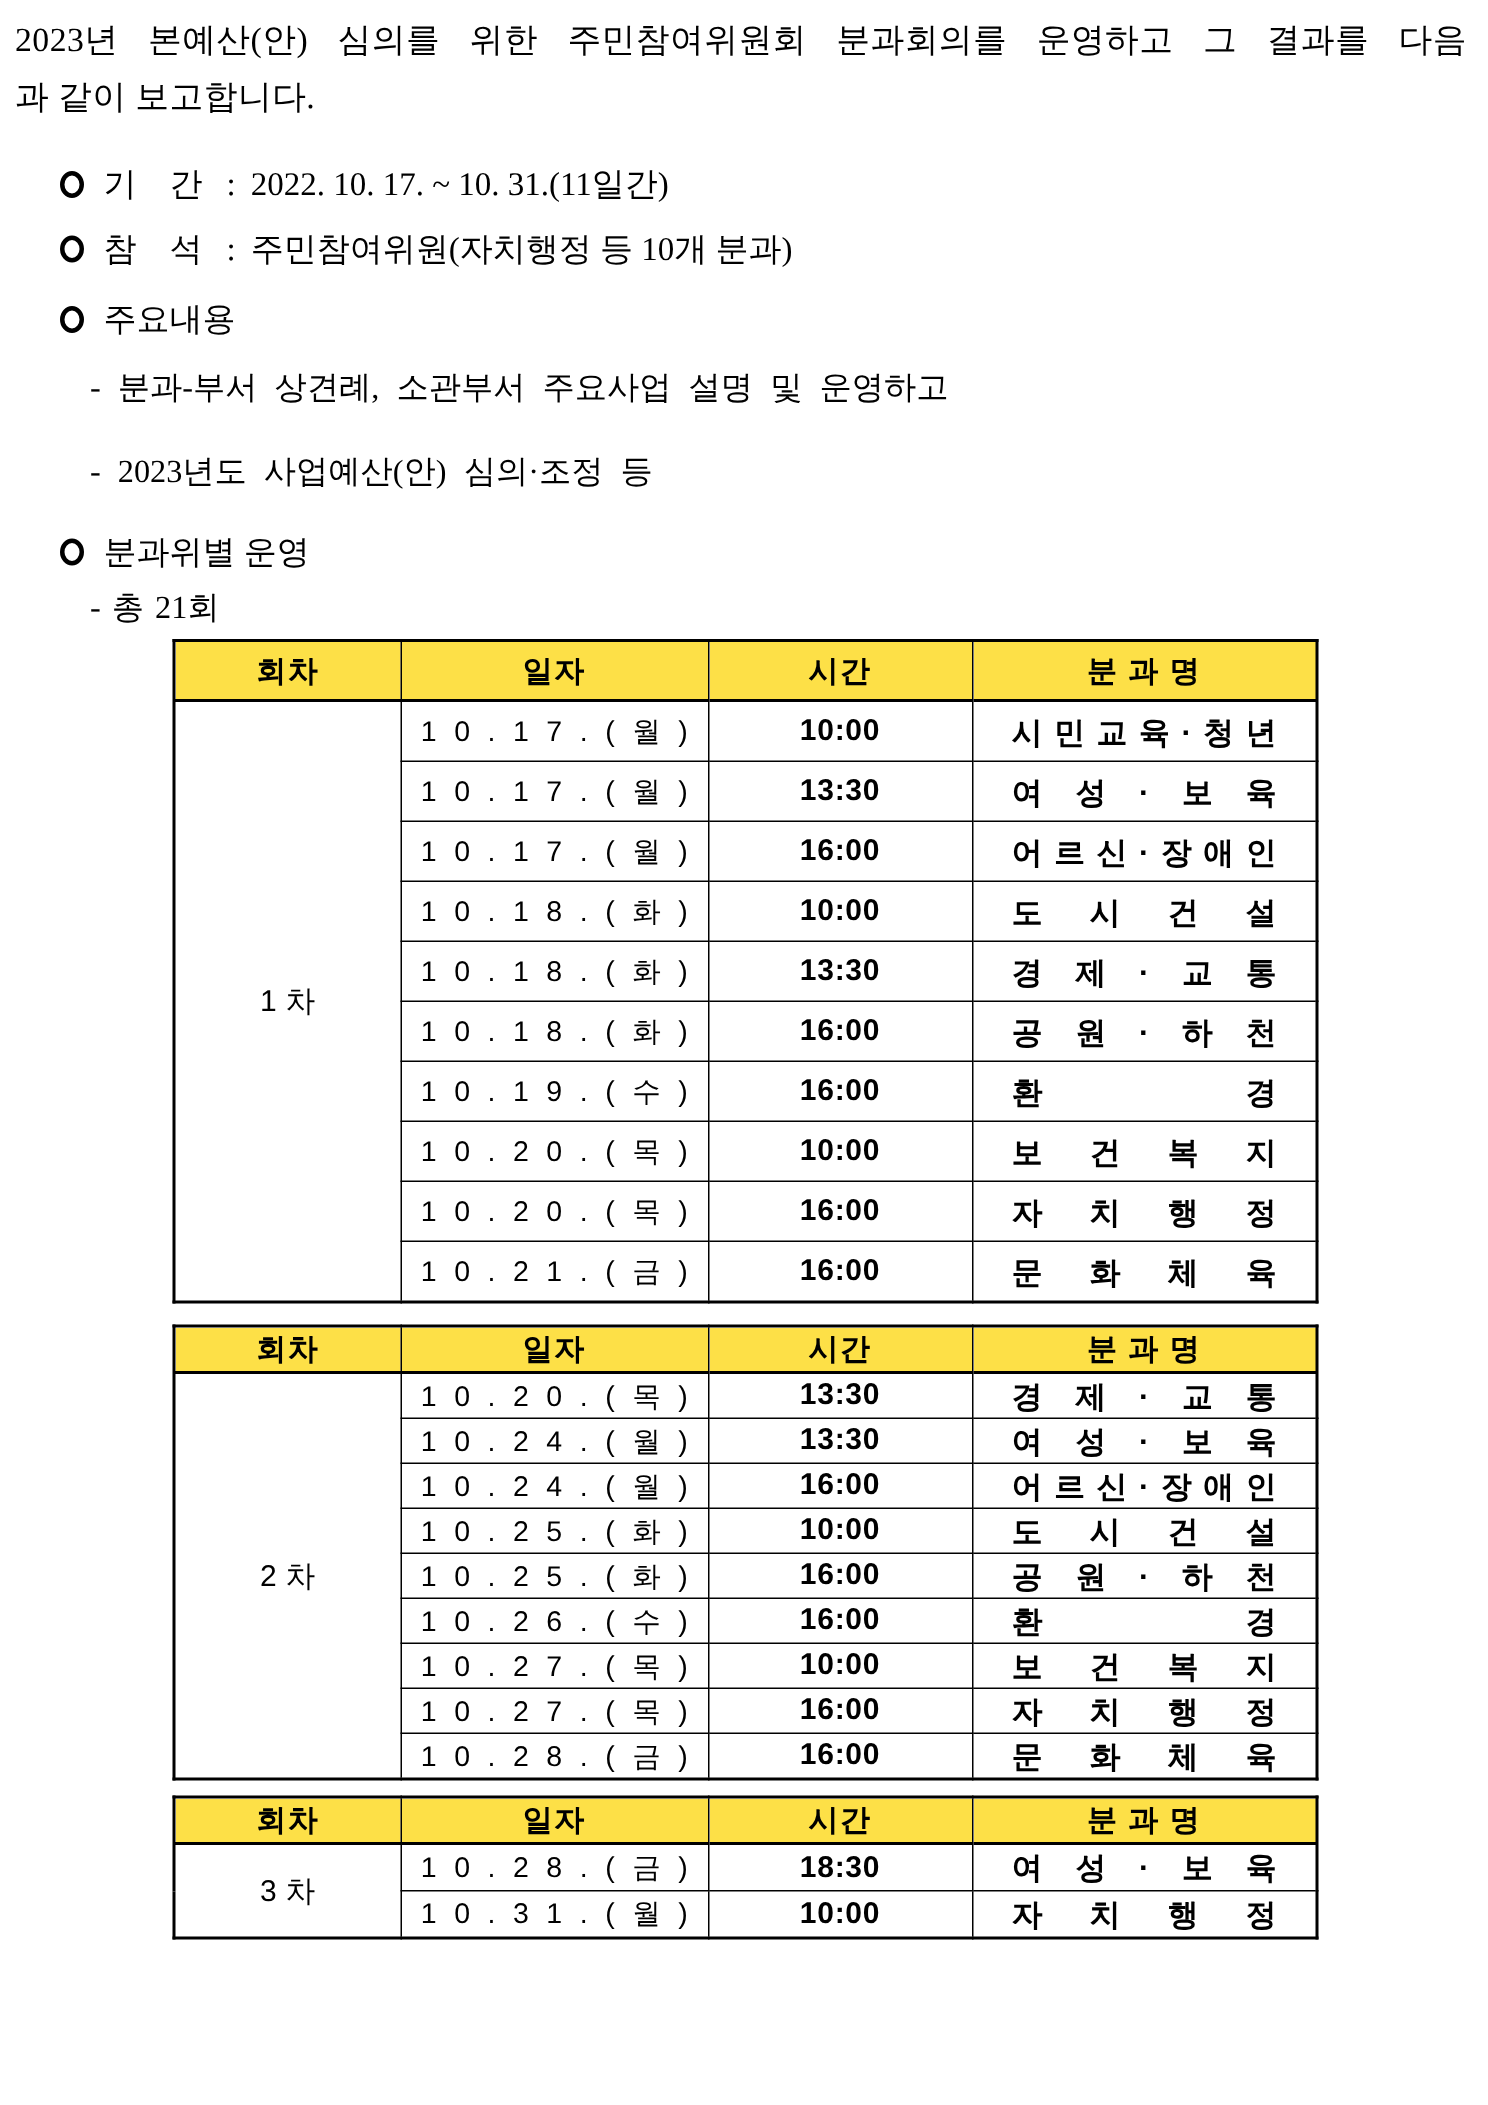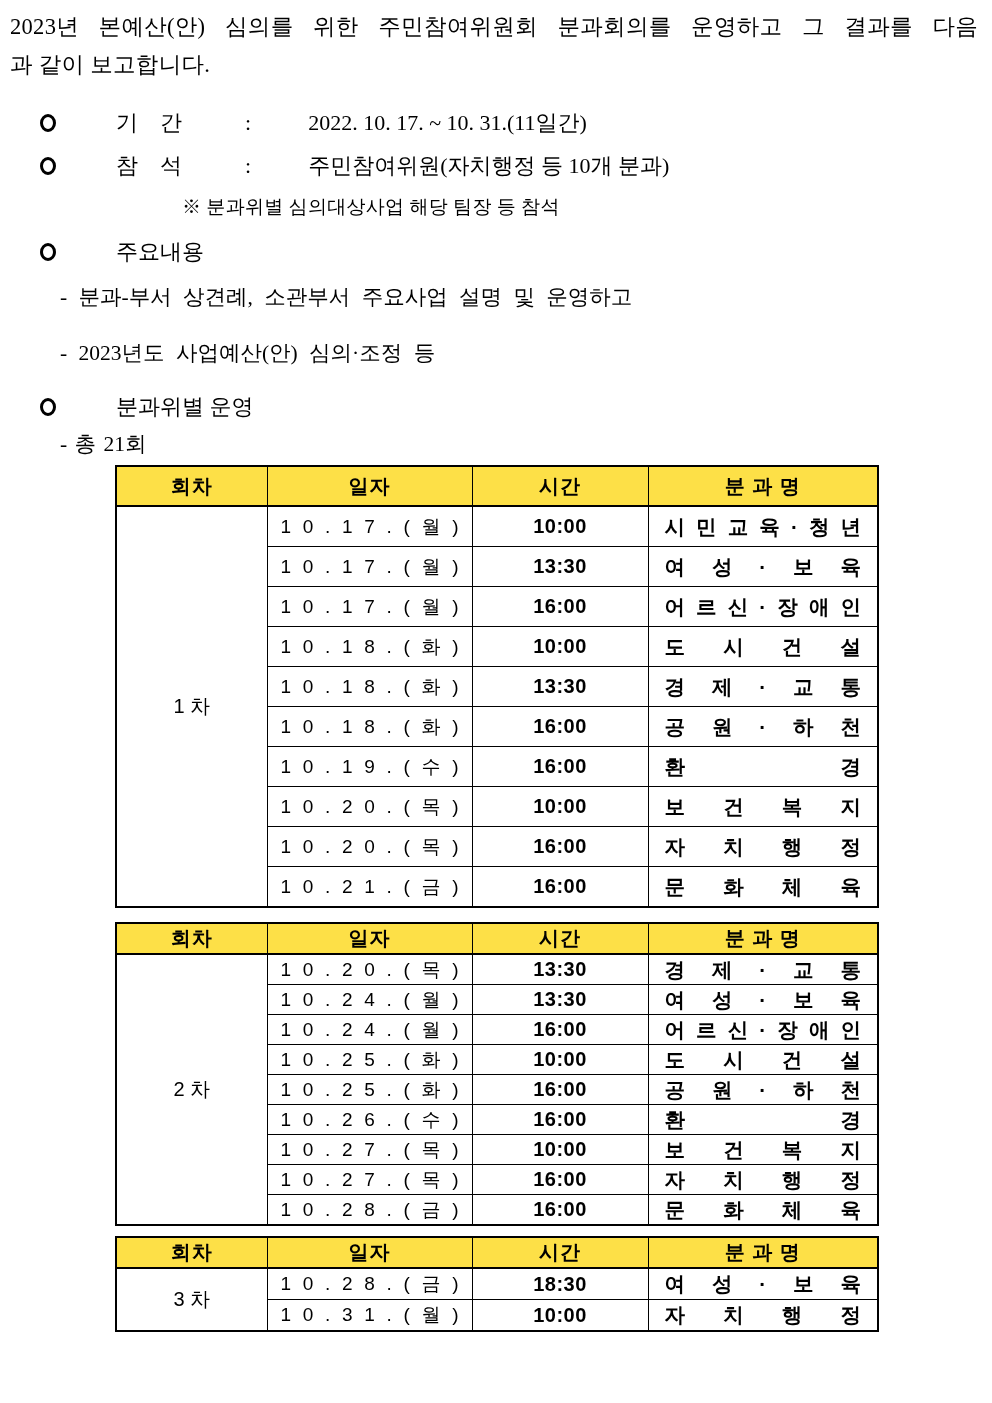--- a/index.html
+++ b/index.html
@@ -13,21 +13,21 @@
   .intro-line { display:block; font-size:22.5px; line-height:38px; letter-spacing:0.3px; }
   .justify-full { text-align:justify; text-align-last:justify; }
   
   .section-header { display:flex; align-items:center; margin-top:30px; margin-left:2px; }
   .square-icon { width:22px; height:24px; border:2px solid #000; display:inline-block; flex:none; }
   .section-title {
     font-family:"Liberation Sans", sans-serif; font-weight:bold;
     font-size:29px; letter-spacing:1.5px; margin-left:42px;
   }
   
-  .bullet-line { display:flex; align-items:center; margin-left:30px; font-size:22px;gap:47px; }
+  .bullet-line { display:flex; align-items:center; margin-left:30px; font-size:22px; }
   .circle-icon {
     width:10px; height:12px; border:3.5px solid #000; border-radius:50%;
     margin-right:13px; flex:none; box-sizing:content-box;
   }
   .b-label { white-space:pre; }
   .b-sep { margin:0 10px 0 16px; }
   .mt-b1 { margin-top:24px; }
   .mt-b2 { margin-top:13px; }
   .mt-b3 { margin-top:17px; }
   .mt-b4 { margin-top:25px; }
@@ -43,21 +43,21 @@
   }
   .sched th, .sched td { border:1px solid #000; overflow:hidden; }
   .sched { border:2px solid #000; }
   .sched thead th {
     background:#fde047; border-bottom:2px solid #000;
     font-size:20px; font-weight:bold; letter-spacing:1px;
   }
   .round-cell { text-align:center; font-size:20px; font-weight:normal; }
   .date-cell  { text-align:justify; text-align-last:justify; padding:0 13px; font-size:19px; }
   .time-cell  { text-align:center; font-size:20px; font-weight:bold; letter-spacing:0.5px; }
-  .name-cell  { text-align:justify; text-align-last:justify; padding:0 16px; font-size:20.5px; font-weight:bold; }
+  .name-cell  { text-align:justify; text-align-last:justify; padding:0 26px; font-size:20.5px; font-weight:bold; }
   .t1 { margin-top:7px; }  .t1 th { height:36px; } .t1 td { height:37px; }
   .t2 { margin-top:14px; } .t2 th { height:26px; } .t2 td { height:27px; }
   .t3 { margin-top:10px; } .t3 th { height:26px; } .t3 td { height:28px; }
 </style>
 </head>
 <body>
 
 <div class="page">
 
   <p class="intro">
@@ -73,21 +73,20 @@
     <span class="b-text">2022. 10. 17. ~ 10. 31.(11일간)</span>
   </div>
 
   <div class="bullet-line mt-b2">
     <span class="circle-icon"></span>
     <span class="b-label">참    석</span>
     <span class="b-sep">:</span>
     <span class="b-text">주민참여위원(자치행정 등 10개 분과)</span>
   </div>
 
-  <div class="note-line">※ 분과위별 심의대상사업 해당 팀장 등 참석</div>
 
   <div class="bullet-line mt-b3">
     <span class="circle-icon"></span>
     <span class="b-text">주요내용</span>
   </div>
 
   <div class="dash-item mt-d1">- 분과-부서 상견례, 소관부서 주요사업 설명 및 운영하고</div>
   <div class="dash-item mt-d2">- 2023년도 사업예산(안) 심의·조정 등</div>
 
   <div class="bullet-line mt-b4">

